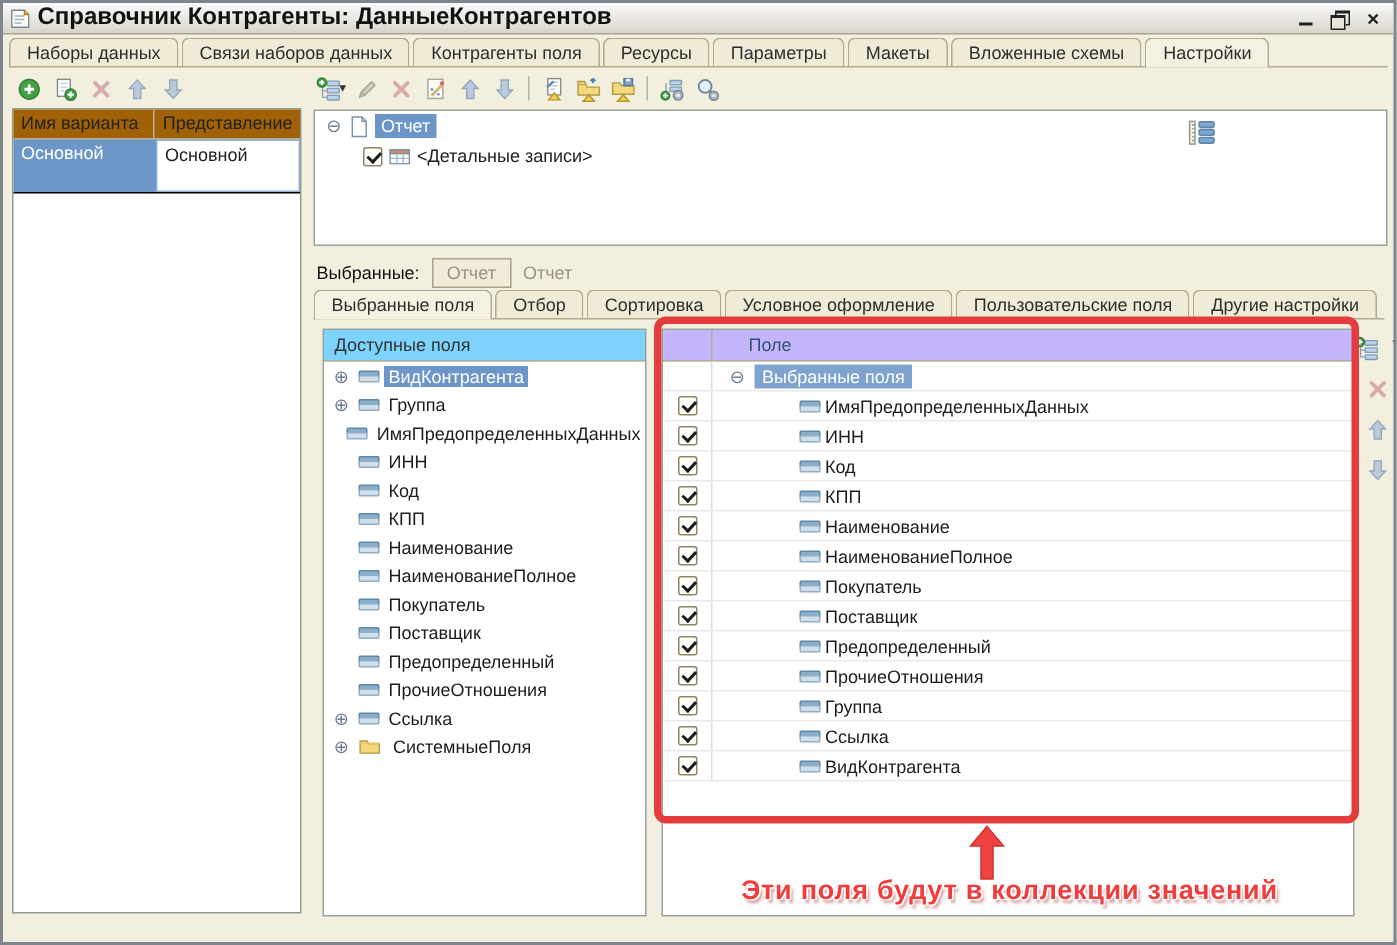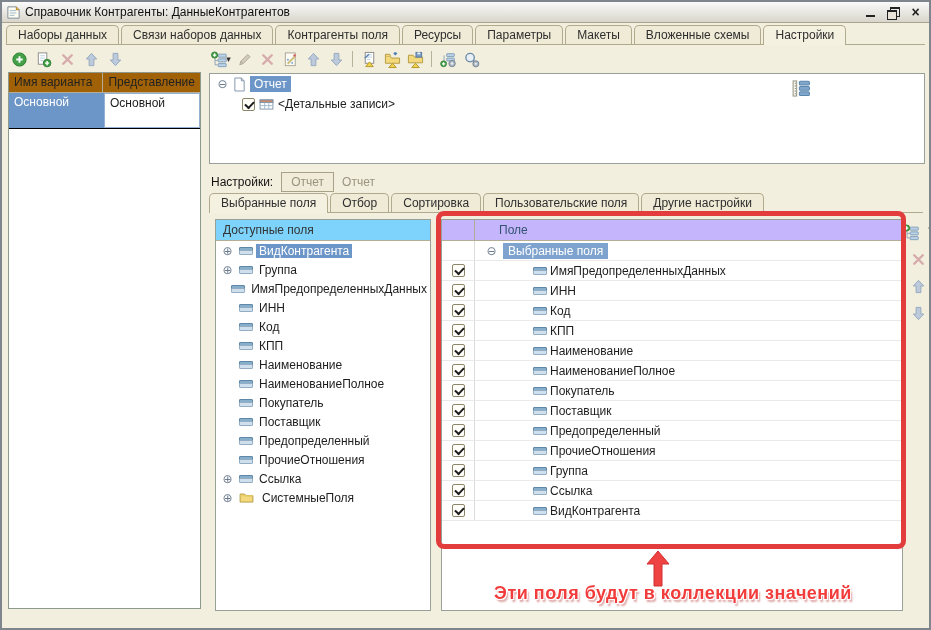--- a/index.html
+++ b/index.html
@@ -5,21 +5,21 @@
   * { box-sizing: border-box; margin: 0; padding: 0; }
   html,body { background:#9aa0a6; }
   body { font-family: "Liberation Sans", "DejaVu Sans", sans-serif; font-size: 12px; color:#1d1d1d; }
   #window{ position:relative; width:931px; height:630px; background:#f3efde; border:2px solid #7e858c; overflow:hidden; }
 
   
   .titlebar{ position:absolute; left:0; top:0; width:100%; height:21px;
     background:linear-gradient(#fafafa,#d9d5cb); border-bottom:1px solid #a9a492;
     display:flex; align-items:center; padding:0 4px; }
   .titlebar .ticon{ width:15px; height:15px; margin-right:4px; }
-  .titlebar .ttext{ font-weight:normal; font-size:12px; color:#111; flex:1 1 auto; white-space:nowrap; }
+  .titlebar .ttext{ font-weight:bold; font-size:16px; color:#111; flex:1 1 auto; white-space:nowrap; }
   .winbtns{ display:flex; gap:7px; align-items:center; padding-right:2px; }
   .winbtn{ width:15px; height:13px; position:relative; cursor:default; color:#222; }
   .wb-min::after{ content:""; position:absolute; left:2px; right:4px; bottom:2px; border-bottom:2px solid #222; }
   .wb-restore::before{ content:""; position:absolute; left:4px; top:1px; width:8px; height:7px; border:1px solid #222; border-top-width:2px; background:transparent; }
   .wb-restore::after{ content:""; position:absolute; left:1px; top:4px; width:8px; height:7px; border:1px solid #222; border-top-width:2px; background:#e8e4da; }
   .wb-close{ font-size:14px; font-weight:bold; line-height:12px; text-align:center; }
 
   
   .tabstrip{ position:absolute; display:flex; align-items:flex-start; }
   #main-tabs{ left:4px; top:23px; height:20px; right:4px; border-bottom:1px solid #b1aa8c; }
@@ -325,29 +325,30 @@
           <rect x="2" y="0.8" width="3.4" height="14.4" fill="#f4f4ec" stroke="#9a9a8a"></rect>
           <path d="M3.6 3h1.2M3.6 5.5h1.2M3.6 8h1.2M3.6 10.5h1.2M3.6 13h1.2" stroke="#9a9a8a"></path>
           <rect x="8" y="1" width="9.5" height="3.6" rx="1" fill="#7fa7cc" stroke="#5d86ad"></rect>
           <rect x="8" y="6" width="9.5" height="3.6" rx="1" fill="#7fa7cc" stroke="#5d86ad"></rect>
           <rect x="8" y="11" width="9.5" height="3.6" rx="1" fill="#7fa7cc" stroke="#5d86ad"></rect>
         </svg>
     </span>
   </div>
 
   <div id="settings-row">
-    <span id="settings-label">Настройки:</span>
+    <span id="settings-label">Выбранные:</span>
     <span class="path-btn">Отчет</span>
     <span class="path-current">Отчет</span>
   </div>
 
   <div class="tabstrip" id="settings-tabs">
       <div class="tab active">Выбранные поля</div>
       <div class="tab">Отбор</div>
       <div class="tab">Сортировка</div>
+      <div class="tab">Условное оформление</div>
       <div class="tab">Пользовательские поля</div>
       <div class="tab">Другие настройки</div>
     </div>
 
   <div id="available-list">
     <div class="list-header">Доступные поля</div>
     <div id="available-rows">
         <div class="af-row selected">
           <span class="expander exp-slot">⊕</span>
           <span class="fieldicon"></span>

